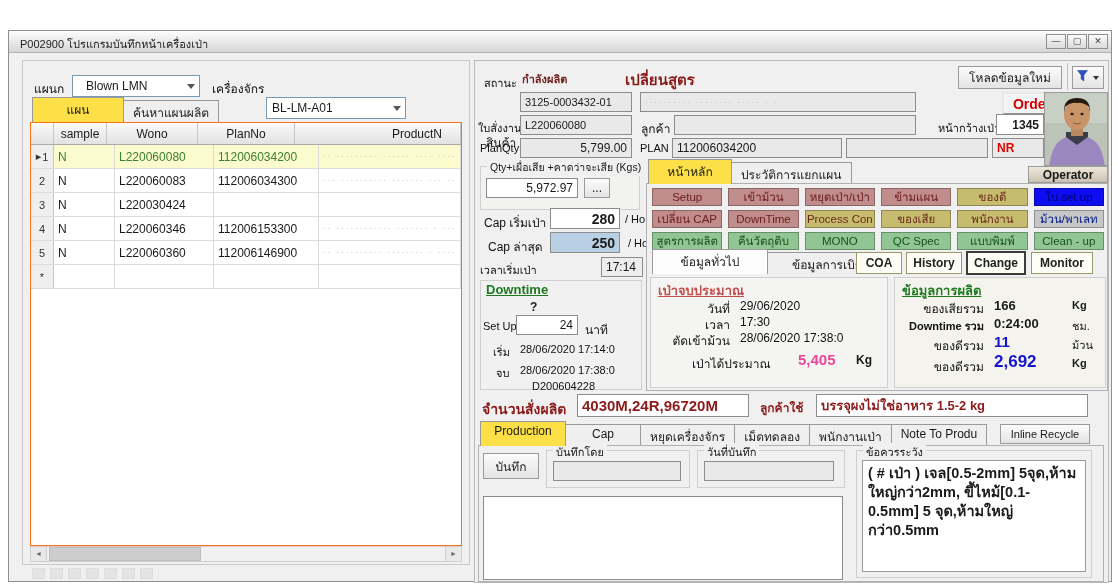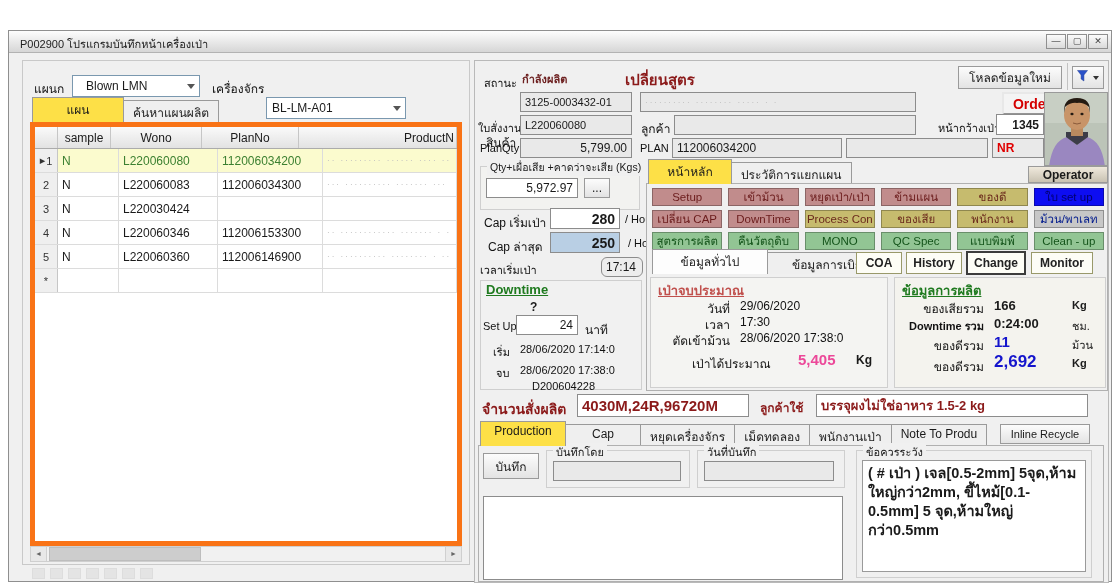--- a/index.html
+++ b/index.html
@@ -22,21 +22,21 @@
   .combo{background:#fff;border:1px solid #7a98af;display:flex;align-items:center;padding:0 16px 0 5px;position:relative;}
   .combo .caret{position:absolute;right:4px;top:8px;width:0;height:0;border-left:4px solid transparent;border-right:4px solid transparent;border-top:5px solid #555;}
   .btn{background:linear-gradient(#fcfcfc,#e3e3e3);border:1px solid #9a9a9a;display:flex;align-items:center;justify-content:center;font-size:12px;cursor:default;}
   .tabs{display:flex;align-items:flex-end;}
   .tab{height:19px;border:1px solid #9a9a9a;border-bottom:none;background:#efefef;padding:2px 9px 0 9px;font-size:12px;margin-right:-1px;overflow:hidden;white-space:nowrap;}
   .tab.active{height:22px;background:#fde047;position:relative;z-index:3;font-weight:normal;}
   .page{border:1px solid #b0b0b0;background:#f0f0f0;}
   .group{border:1px solid #cfcfcf;background:#f2f2f0;}
   .gtitle{position:absolute;top:-8px;left:6px;background:#f0f0f0;padding:0 3px;font-size:11px;}
   
-  .grid{background:#fff;border:5px solid #f97316;overflow:hidden;}
+  .grid{background:#fff;border:1px solid #f97316;overflow:hidden;}
   .ghead{display:flex;height:21px;background:linear-gradient(#fafafa,#e2e2e2);border-bottom:1px solid #ababab;}
   .gh{border-right:1px solid #c6c6c6;display:flex;align-items:center;justify-content:center;font-size:12px;overflow:hidden;}
   .grow{display:flex;height:23px;border-bottom:1px solid #dcdcdc;background:#fff;}
   .gsel{width:22px;flex:0 0 22px;background:#efefef;border-right:1px solid #c6c6c6;display:flex;align-items:center;justify-content:center;font-size:11px;color:#333;gap:1px;}
   .gc{border-right:1px solid #dcdcdc;padding:0 4px;display:flex;align-items:center;font-size:12px;overflow:hidden;}
   .selrow .gc{background:#fbfbce;color:#3c8031;}
   .mask{color:#bdbdbd;font-size:8px;letter-spacing:2px;overflow:hidden;white-space:nowrap;}
   
   .ab{border:1px solid rgba(0,0,0,.28);display:flex;align-items:center;justify-content:center;font-size:11.5px;overflow:hidden;white-space:nowrap;cursor:default;}
   .ab.pink{background:#c18c8c;color:#6b1c1c;}
@@ -84,21 +84,21 @@
     <div class="tab active" style="width:72px;text-align:center;">แผน</div>
     <div class="tab">ค้นหาแผนผลิต</div>
   </div>
 
   <div class="abs grid" style="left:30px;top:122px;width:432px;height:424px;">
     <div class="ghead">
       <div class="gh" style="width:22px;flex:0 0 22px;"></div>
       <div class="gh" style="width:52px;flex:0 0 52px;">sample</div>
       <div class="gh" style="width:90px;flex:0 0 90px;">Wono</div>
       <div class="gh" style="width:96px;flex:0 0 96px;">PlanNo</div>
-      <div class="gh" style="flex:1;justify-content:flex-end;padding-right:2px;">ProductN</div>
+      <div class="gh" style="flex:1;justify-content:flex-end;padding-right:18px;">ProductN</div>
     </div>
 
     <div class="grow selrow">
       <div class="gsel">
           <span>▸</span>
           <span>1</span>
         </div>
       <div class="gc" style="width:52px;flex:0 0 52px;">N</div>
       <div class="gc" style="width:90px;flex:0 0 90px;">L220060080</div>
       <div class="gc" style="width:96px;flex:0 0 96px;">112006034200</div>
@@ -239,21 +239,21 @@
   <div class="abs lb nw" style="left:625px;top:213px;font-size:11px;">/ Hour</div>
   <div class="abs lb nw" style="left:488px;top:237px;">Cap ล่าสุด</div>
   <div class="abs tb right" style="left:550px;top:232px;width:70px;height:21px;font-weight:bold;font-size:14px;background:#b9cfe4;">250</div>
   <div class="abs lb nw" style="left:628px;top:237px;font-size:11px;">/ Hour</div>
 
   <div class="abs lb nw" style="left:480px;top:261px;font-size:11px;">เวลาเริ่มเป่า</div>
   <div class="abs combo" style="left:531px;top:257px;width:68px;height:20px;background:#ededed;font-size:11px;">
     <span class="nw">28/06/2020</span>
     <span class="caret" style="top:7px;"></span>
   </div>
-  <div class="abs tb" style="left:601px;top:257px;width:42px;height:20px;background:#ededed;border-radius:6px;">17:14</div>
+  <div class="abs tb" style="left:601px;top:257px;width:42px;height:20px;background:#ededed;">17:14</div>
 
   <div class="abs group" style="left:480px;top:280px;width:162px;height:110px;background:#f1f1f1;"></div>
   <div class="abs hd-green nw" style="left:486px;top:282px;">Downtime</div>
   <div class="abs nw" style="left:530px;top:300px;font-weight:bold;">?</div>
   <div class="abs lb nw" style="left:483px;top:320px;font-size:11px;">Set Up</div>
   <div class="abs tb white right" style="left:516px;top:315px;width:62px;height:20px;">24</div>
   <div class="abs lb nw" style="left:585px;top:320px;">นาที</div>
   <div class="abs lb nw" style="left:493px;top:343px;font-size:11px;">เริ่ม</div>
   <div class="abs lb nw" style="left:520px;top:343px;font-size:11px;">28/06/2020 17:14:0</div>
   <div class="abs lb nw" style="left:496px;top:364px;font-size:11px;">จบ</div>

